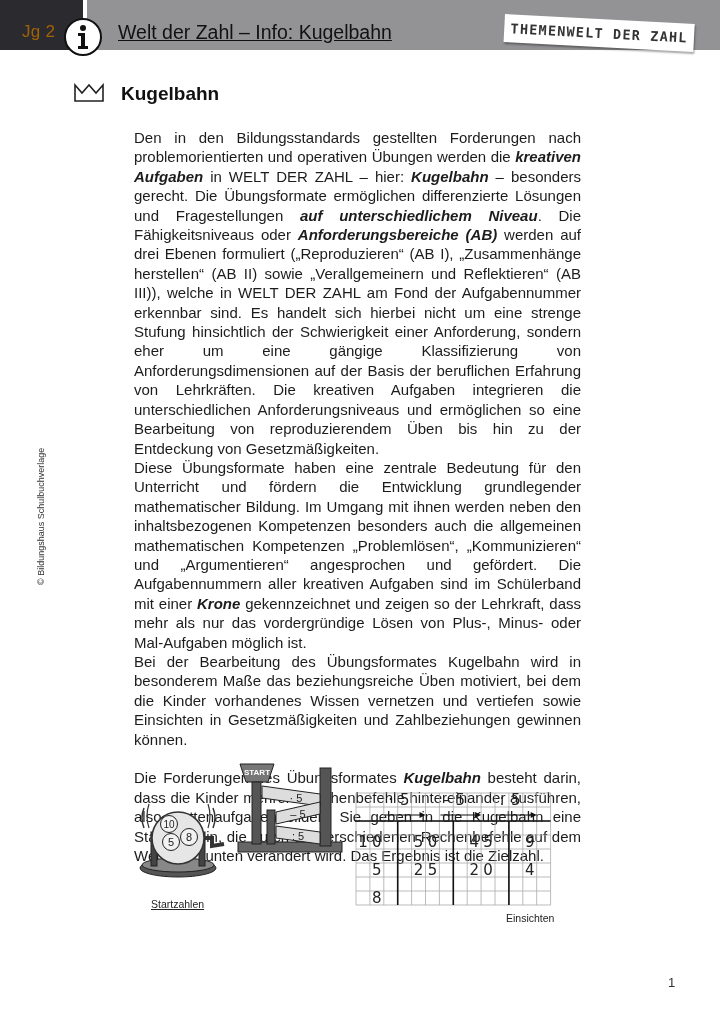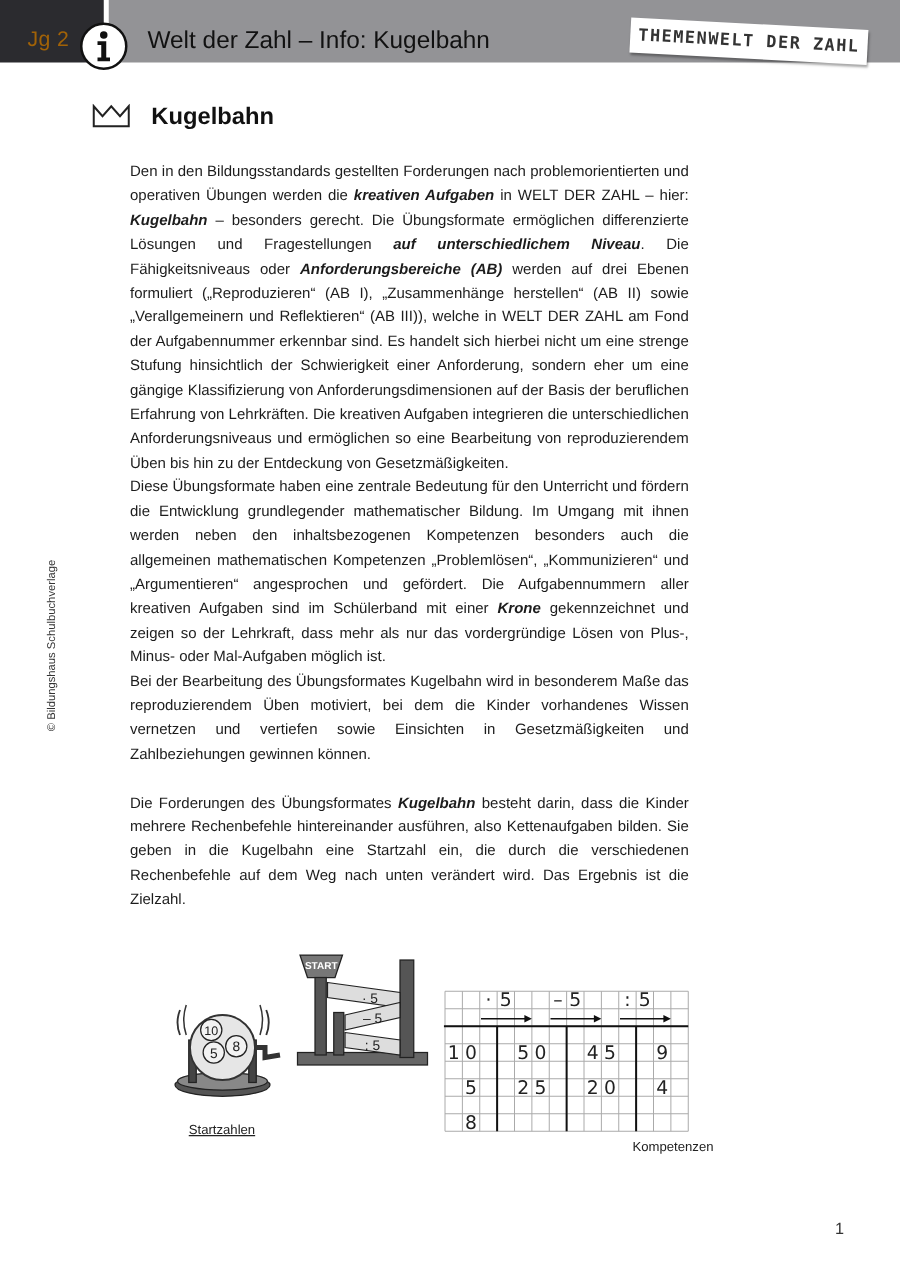--- a/index.html
+++ b/index.html
@@ -20,41 +20,41 @@
     position: absolute; left: 22px; top: 22px; font-size: 17px; font-weight: normal;
     color: #a16207; letter-spacing: 0.3px;
   }
   .info-circle {
     position: absolute; left: 64px; top: 18px; width: 38px; height: 38px;
     border-radius: 50%; background: #ffffff; border: 2px solid #111;
     box-sizing: border-box;
   }
   .info-circle svg { position: absolute; left: 0; top: 0; }
   .hdr-title {
-    position: absolute; left: 118px; top: 21px; font-size: 19.5px; color: #111;
+    position: absolute; left: 118px; top: 21px; font-size: 19.5px; color: #111; text-decoration: underline;
   }
   .theme-tag {
     position: absolute; left: 505px; top: 14px; width: 190px; height: 28px;
     background: #ffffff; transform: rotate(3deg); transform-origin: left top;
     box-shadow: 1px 2px 2px rgba(0,0,0,0.35);
     display: flex; align-items: center; justify-content: center;
   }
   .theme-tag span {
     font-family: "DejaVu Sans Mono", monospace; font-weight: bold; font-size: 13.5px;
     color: #333; letter-spacing: 1.2px;
   }
   .crown {
     position: absolute; left: 73px; top: 83px;
   }
   .section-title {
     position: absolute; left: 121px; top: 83px; font-size: 19px; font-weight: bold; color: #111;
   }
   .body-text {
-    position: absolute; left: 104px; top: 128px; width: 447px;
-    font-size: 12px; line-height: 19.4px; text-align: justify; color: #1c1c1c;
+    position: absolute; left: 134px; top: 128px; width: 447px;
+    font-size: 15px; line-height: 19.4px; text-align: justify; color: #1c1c1c;
   }
   .body-text p { margin: 0; }
   .body-text p.gap { margin-top: 19.4px; }
   .body-text em { font-style: italic; font-weight: bold; }
   .copyright {
     position: absolute; left: 36px; top: 585px; transform: rotate(-90deg);
     transform-origin: left top; font-size: 9px; color: #333; white-space: nowrap;
   }
   .page-num {
     position: absolute; left: 668px; top: 975px; font-size: 13px; color: #333;
@@ -89,21 +89,21 @@
 <div class="crown">
   <svg width="32" height="20" viewBox="0 0 32 20">
     <path d="M2 2 L9 10 L16 2 L23 10 L30 2 L30 18 L2 18 Z" fill="none" stroke="#222" stroke-width="1.6" stroke-linejoin="miter"></path>
   </svg>
 </div>
 <div class="section-title">Kugelbahn</div>
 
 <div class="body-text">
   <p><span>Den in den Bildungsstandards gestellten Forderungen nach problemorientierten und operativen Übungen werden die </span><em>kreativen Aufgaben</em><span> in WELT DER ZAHL – hier: </span><em>Kugelbahn</em><span> – besonders gerecht. Die Übungsformate ermöglichen differenzierte Lösungen und Fragestellungen </span><em>auf unterschiedlichem Niveau</em><span>. Die Fähigkeitsniveaus oder </span><em>Anforderungsbereiche (AB)</em><span> werden auf drei Ebenen formuliert („Reproduzieren“ (AB I), „Zusammenhänge herstellen“ (AB II) sowie „Verallgemeinern und Reflektieren“ (AB III)), welche in WELT DER ZAHL am Fond der Aufgabennummer erkennbar sind. Es handelt sich hierbei nicht um eine strenge Stufung hinsichtlich der Schwierigkeit einer Anforderung, sondern eher um eine gängige Klassifizierung von Anforderungsdimensionen auf der Basis der beruflichen Erfahrung von Lehrkräften. Die kreativen Aufgaben integrieren die unterschiedlichen Anforderungsniveaus und ermöglichen so eine Bearbeitung von reproduzierendem Üben bis hin zu der Entdeckung von Gesetzmäßigkeiten.</span></p>
   <p><span>Diese Übungsformate haben eine zentrale Bedeutung für den Unterricht und fördern die Entwicklung grundlegender mathematischer Bildung. Im Umgang mit ihnen werden neben den inhaltsbezogenen Kompetenzen besonders auch die allgemeinen mathematischen Kompetenzen „Problemlösen“, „Kommunizieren“ und „Argumentieren“ angesprochen und gefördert. Die Aufgabennummern aller kreativen Aufgaben sind im Schülerband mit einer </span><em>Krone</em><span> gekennzeichnet und zeigen so der Lehrkraft, dass mehr als nur das vordergründige Lösen von Plus-, Minus- oder Mal-Aufgaben möglich ist.</span></p>
-  <p><span>Bei der Bearbeitung des Übungsformates Kugelbahn wird in besonderem Maße das reproduzierendem Üben motiviert, bei dem die Kinder vorhandenes Wissen vernetzen und vertiefen sowie Einsichten in Gesetzmäßigkeiten und Zahlbeziehungen gewinnen können.</span></p>
+  <p><span>Bei der Bearbeitung des Übungsformates Kugelbahn wird in besonderem Maße das beziehungsreiche Üben motiviert, bei dem die Kinder vorhandenes Wissen vernetzen und vertiefen sowie Einsichten in Gesetzmäßigkeiten und Zahlbeziehungen gewinnen können.</span></p>
   <p class="gap"><span>Die Forderungen des Übungsformates </span><em>Kugelbahn</em><span> besteht darin, dass die Kinder mehrere Rechenbefehle hintereinander ausführen, also Kettenaufgaben bilden. Sie geben in die Kugelbahn eine Startzahl ein, die durch die verschiedenen Rechenbefehle auf dem Weg nach unten verändert wird. Das Ergebnis ist die Zielzahl.</span></p>
 </div>
 
 <div class="illus-lotto">
   <svg width="100" height="85" viewBox="0 0 100 85">
     <path d="M8 12 Q4 22 8 32" stroke="#333" stroke-width="1.5" fill="none"></path>
     <path d="M13 8 Q9 20 13 32" stroke="#333" stroke-width="1.2" fill="none"></path>
     <path d="M72 8 Q76 20 72 32" stroke="#333" stroke-width="1.2" fill="none"></path>
     <path d="M77 12 Q81 22 77 32" stroke="#333" stroke-width="1.5" fill="none"></path>
     <ellipse cx="42" cy="72" rx="38" ry="9" fill="#555" stroke="#222"></ellipse>
@@ -190,16 +190,16 @@
       <text x="174.75" y="55" font-size="15" text-anchor="middle" fill="#222" font-family="DejaVu Sans, sans-serif">9</text>
       <text x="21.85" y="83" font-size="15" text-anchor="middle" fill="#222" font-family="DejaVu Sans, sans-serif">5</text>
       <text x="63.550000000000004" y="83" font-size="15" text-anchor="middle" fill="#222" font-family="DejaVu Sans, sans-serif">2</text>
       <text x="77.45" y="83" font-size="15" text-anchor="middle" fill="#222" font-family="DejaVu Sans, sans-serif">5</text>
       <text x="119.15" y="83" font-size="15" text-anchor="middle" fill="#222" font-family="DejaVu Sans, sans-serif">2</text>
       <text x="133.05" y="83" font-size="15" text-anchor="middle" fill="#222" font-family="DejaVu Sans, sans-serif">0</text>
       <text x="174.75" y="83" font-size="15" text-anchor="middle" fill="#222" font-family="DejaVu Sans, sans-serif">4</text>
       <text x="21.85" y="111" font-size="15" text-anchor="middle" fill="#222" font-family="DejaVu Sans, sans-serif">8</text>
     </svg>
 </div>
-<div class="cap-ziel">Kompetenzen</div>
+<div class="cap-ziel">Einsichten</div>
 
 <div class="copyright">© Bildungshaus Schulbuchverlage</div>
 <div class="page-num">1</div>
 
 </body></html>

